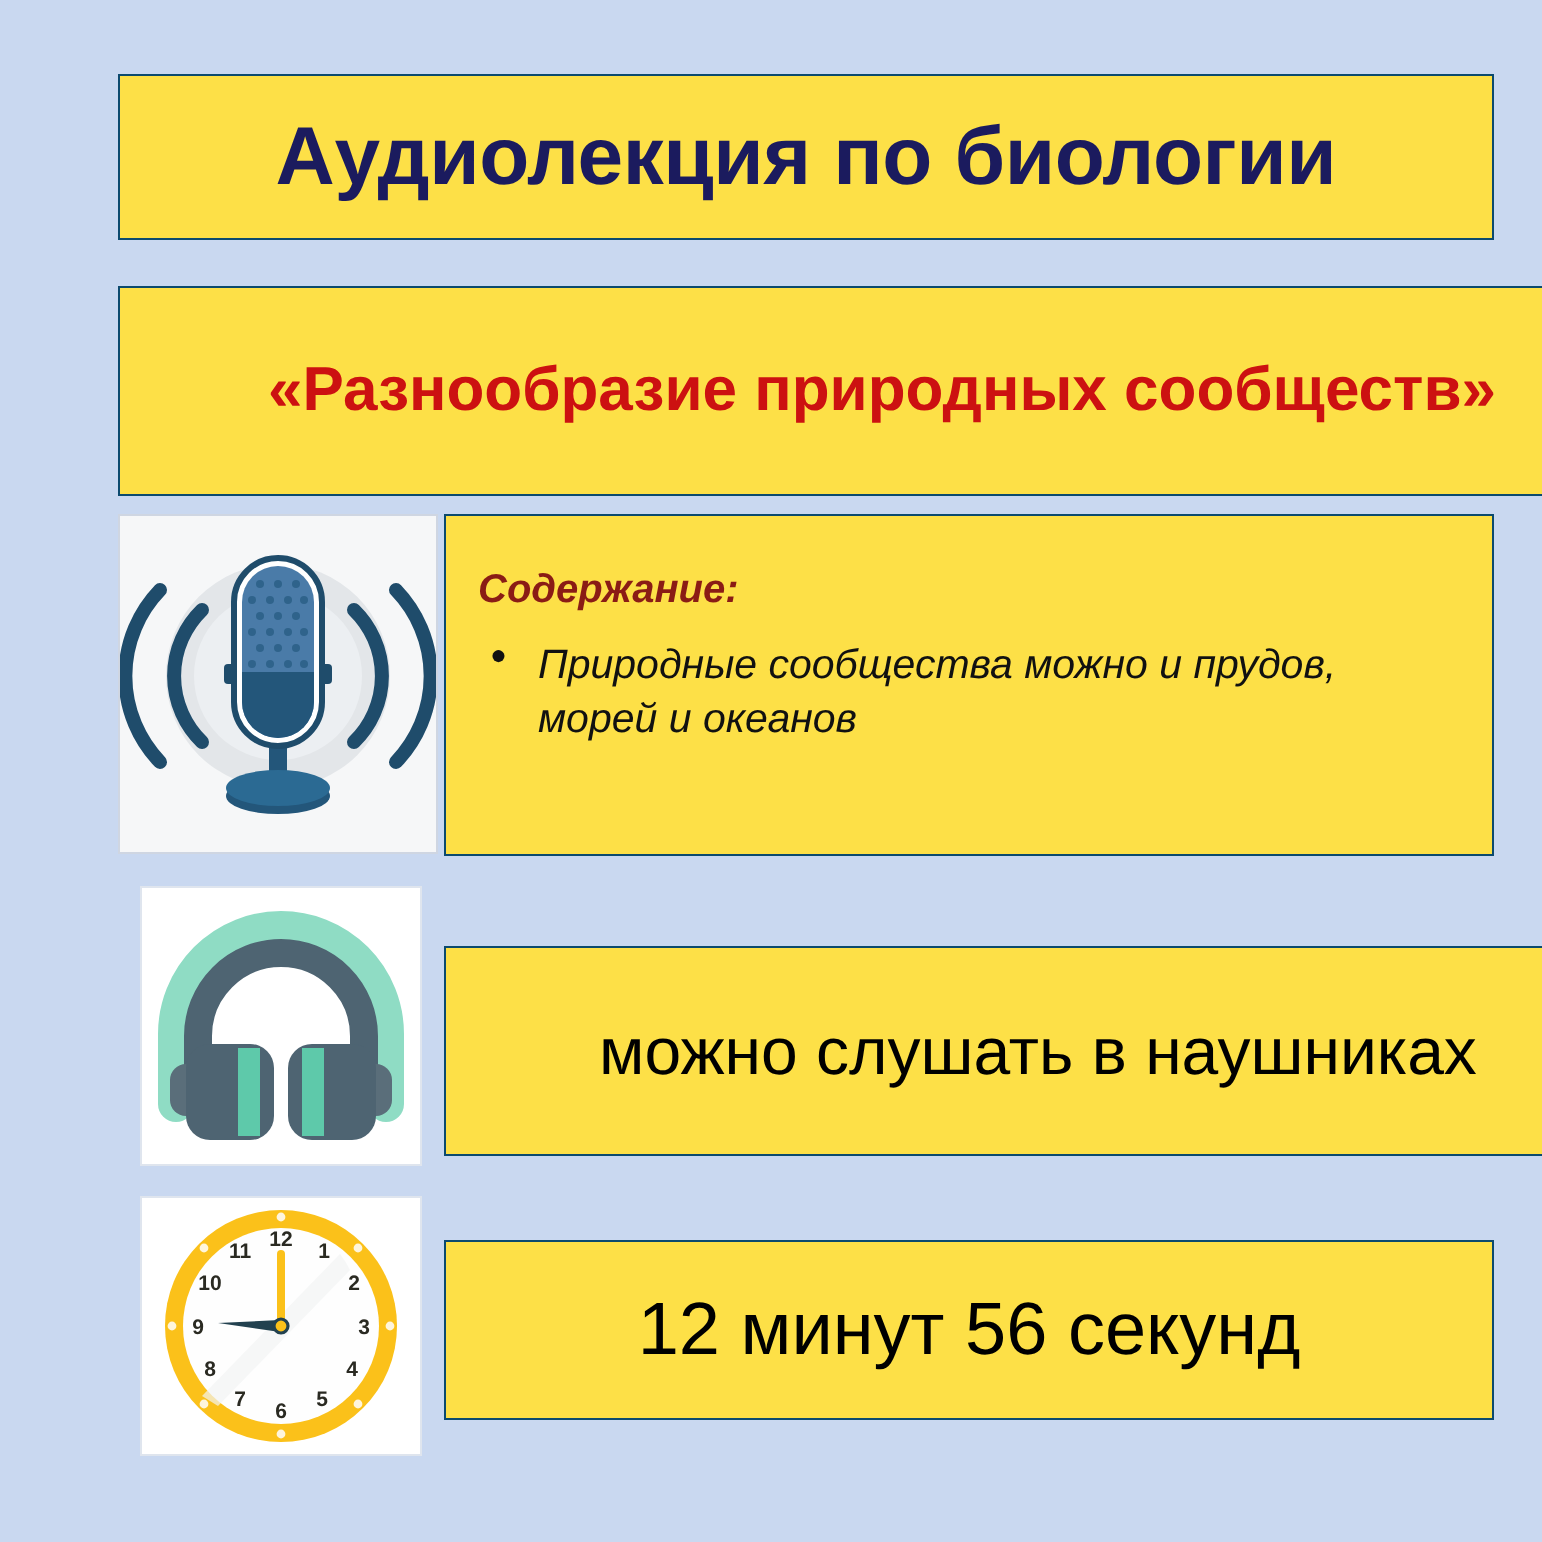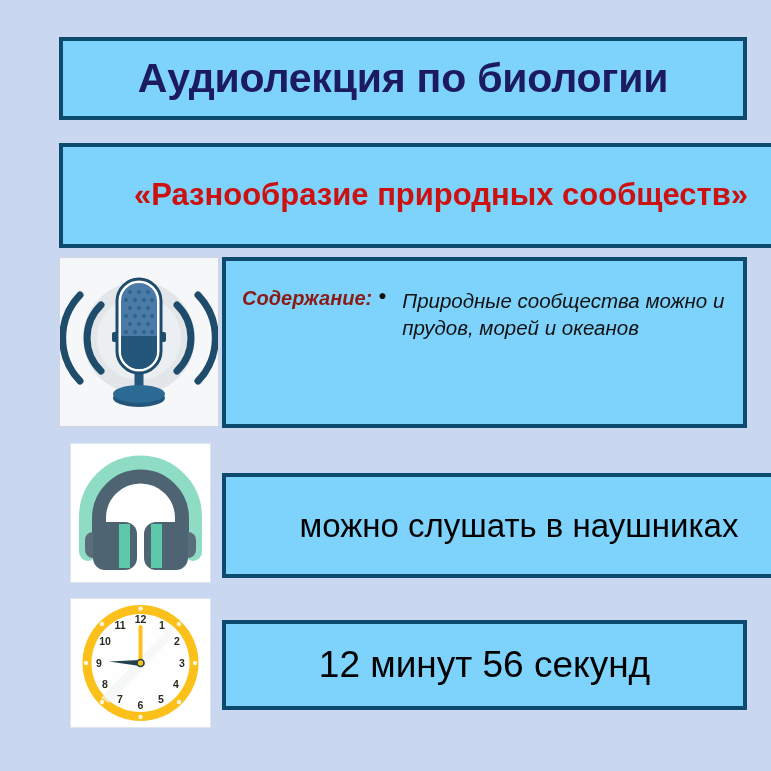--- a/index.html
+++ b/index.html
@@ -18,22 +18,22 @@
   .slide {
     position: absolute;
     left: 0; top: 0;
     width: 771px;
     height: 771px;
   }
 
   
   .panel {
     position: absolute;
-    background: #7dd3fc;
-    border: 4px solid #0c4a6e;
+    background: #fde047;
+    border: 1px solid #0c4a6e;
     box-sizing: border-box;
     display: flex;
     align-items: center;
     justify-content: center;
   }
 
   
   .title-box {
     left: 59px;
     top: 37px;
@@ -77,21 +77,21 @@
     padding: 0;
   }
   .content-box {
     left: 222px;
     top: 257px;
     width: 525px;
     height: 171px;
     justify-content: flex-start;
     align-items: flex-start;
     padding: 26px 18px 0 16px;
-    flex-direction: row;
+    flex-direction: column;
   }
   .content-heading {
     color: #8a1c15;
     font-weight: bold;
     font-style: italic;
     font-size: 20px;
     margin-bottom: 12px;
   }
   .content-list {
     margin: 0;

